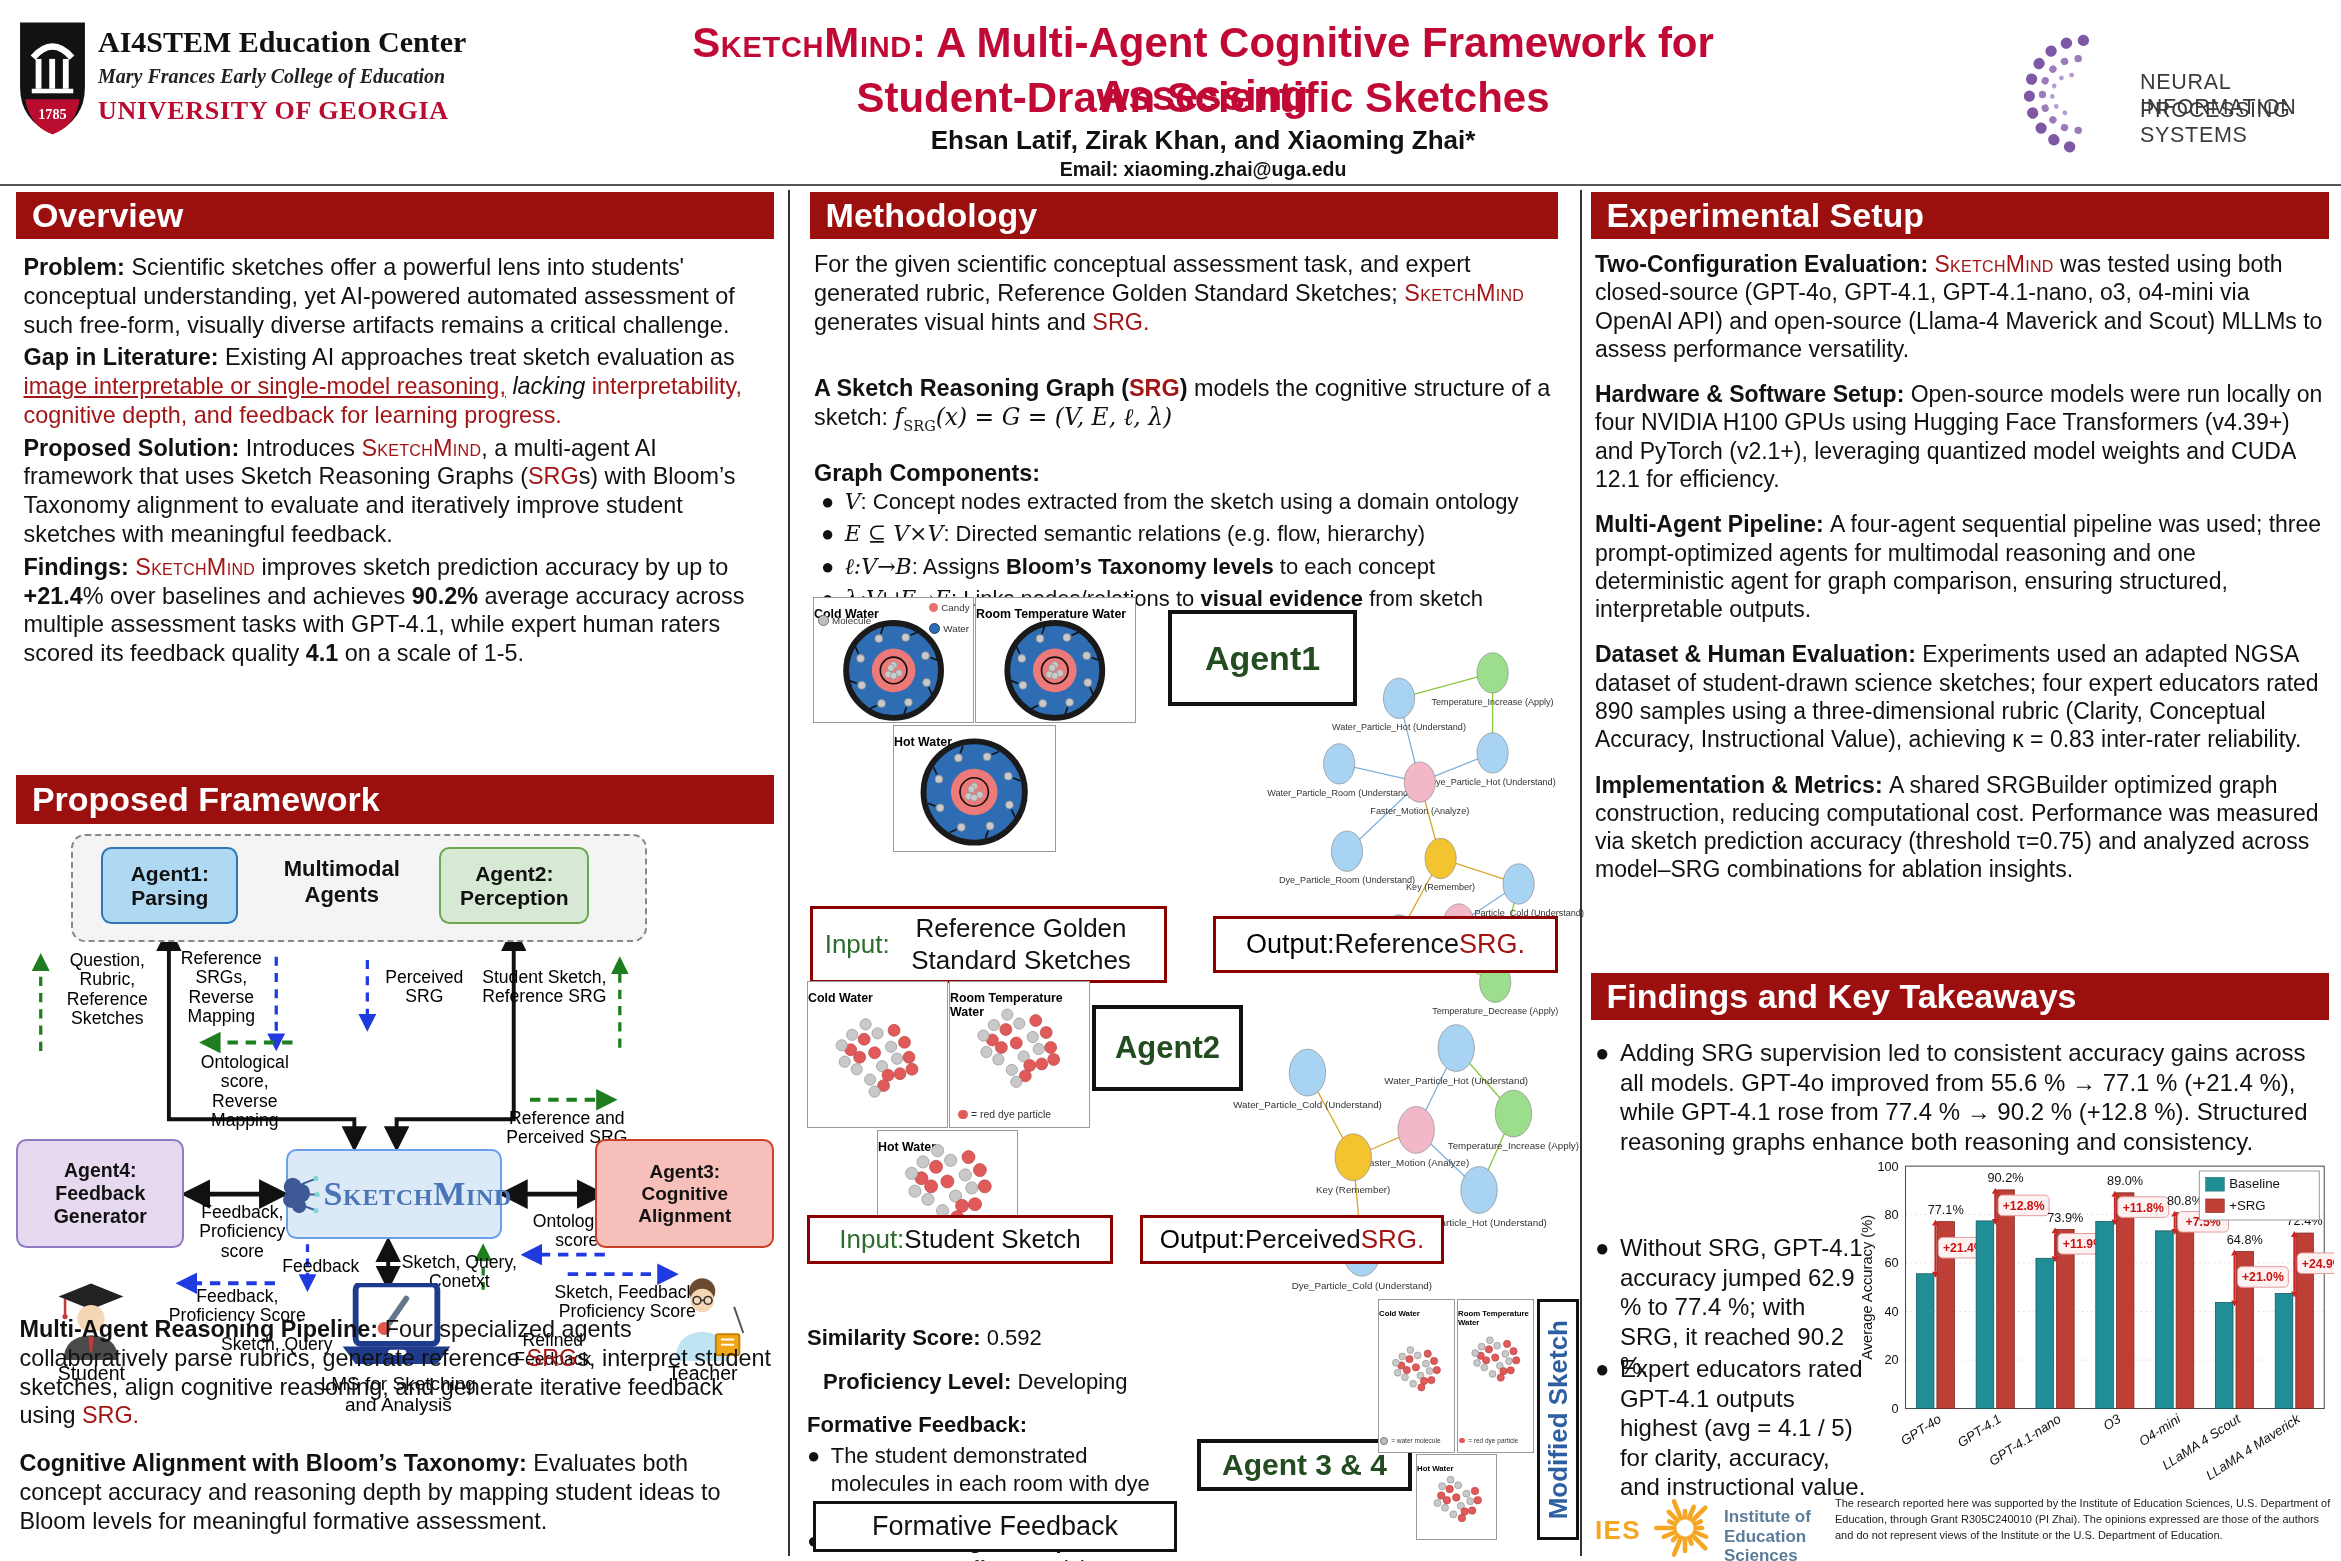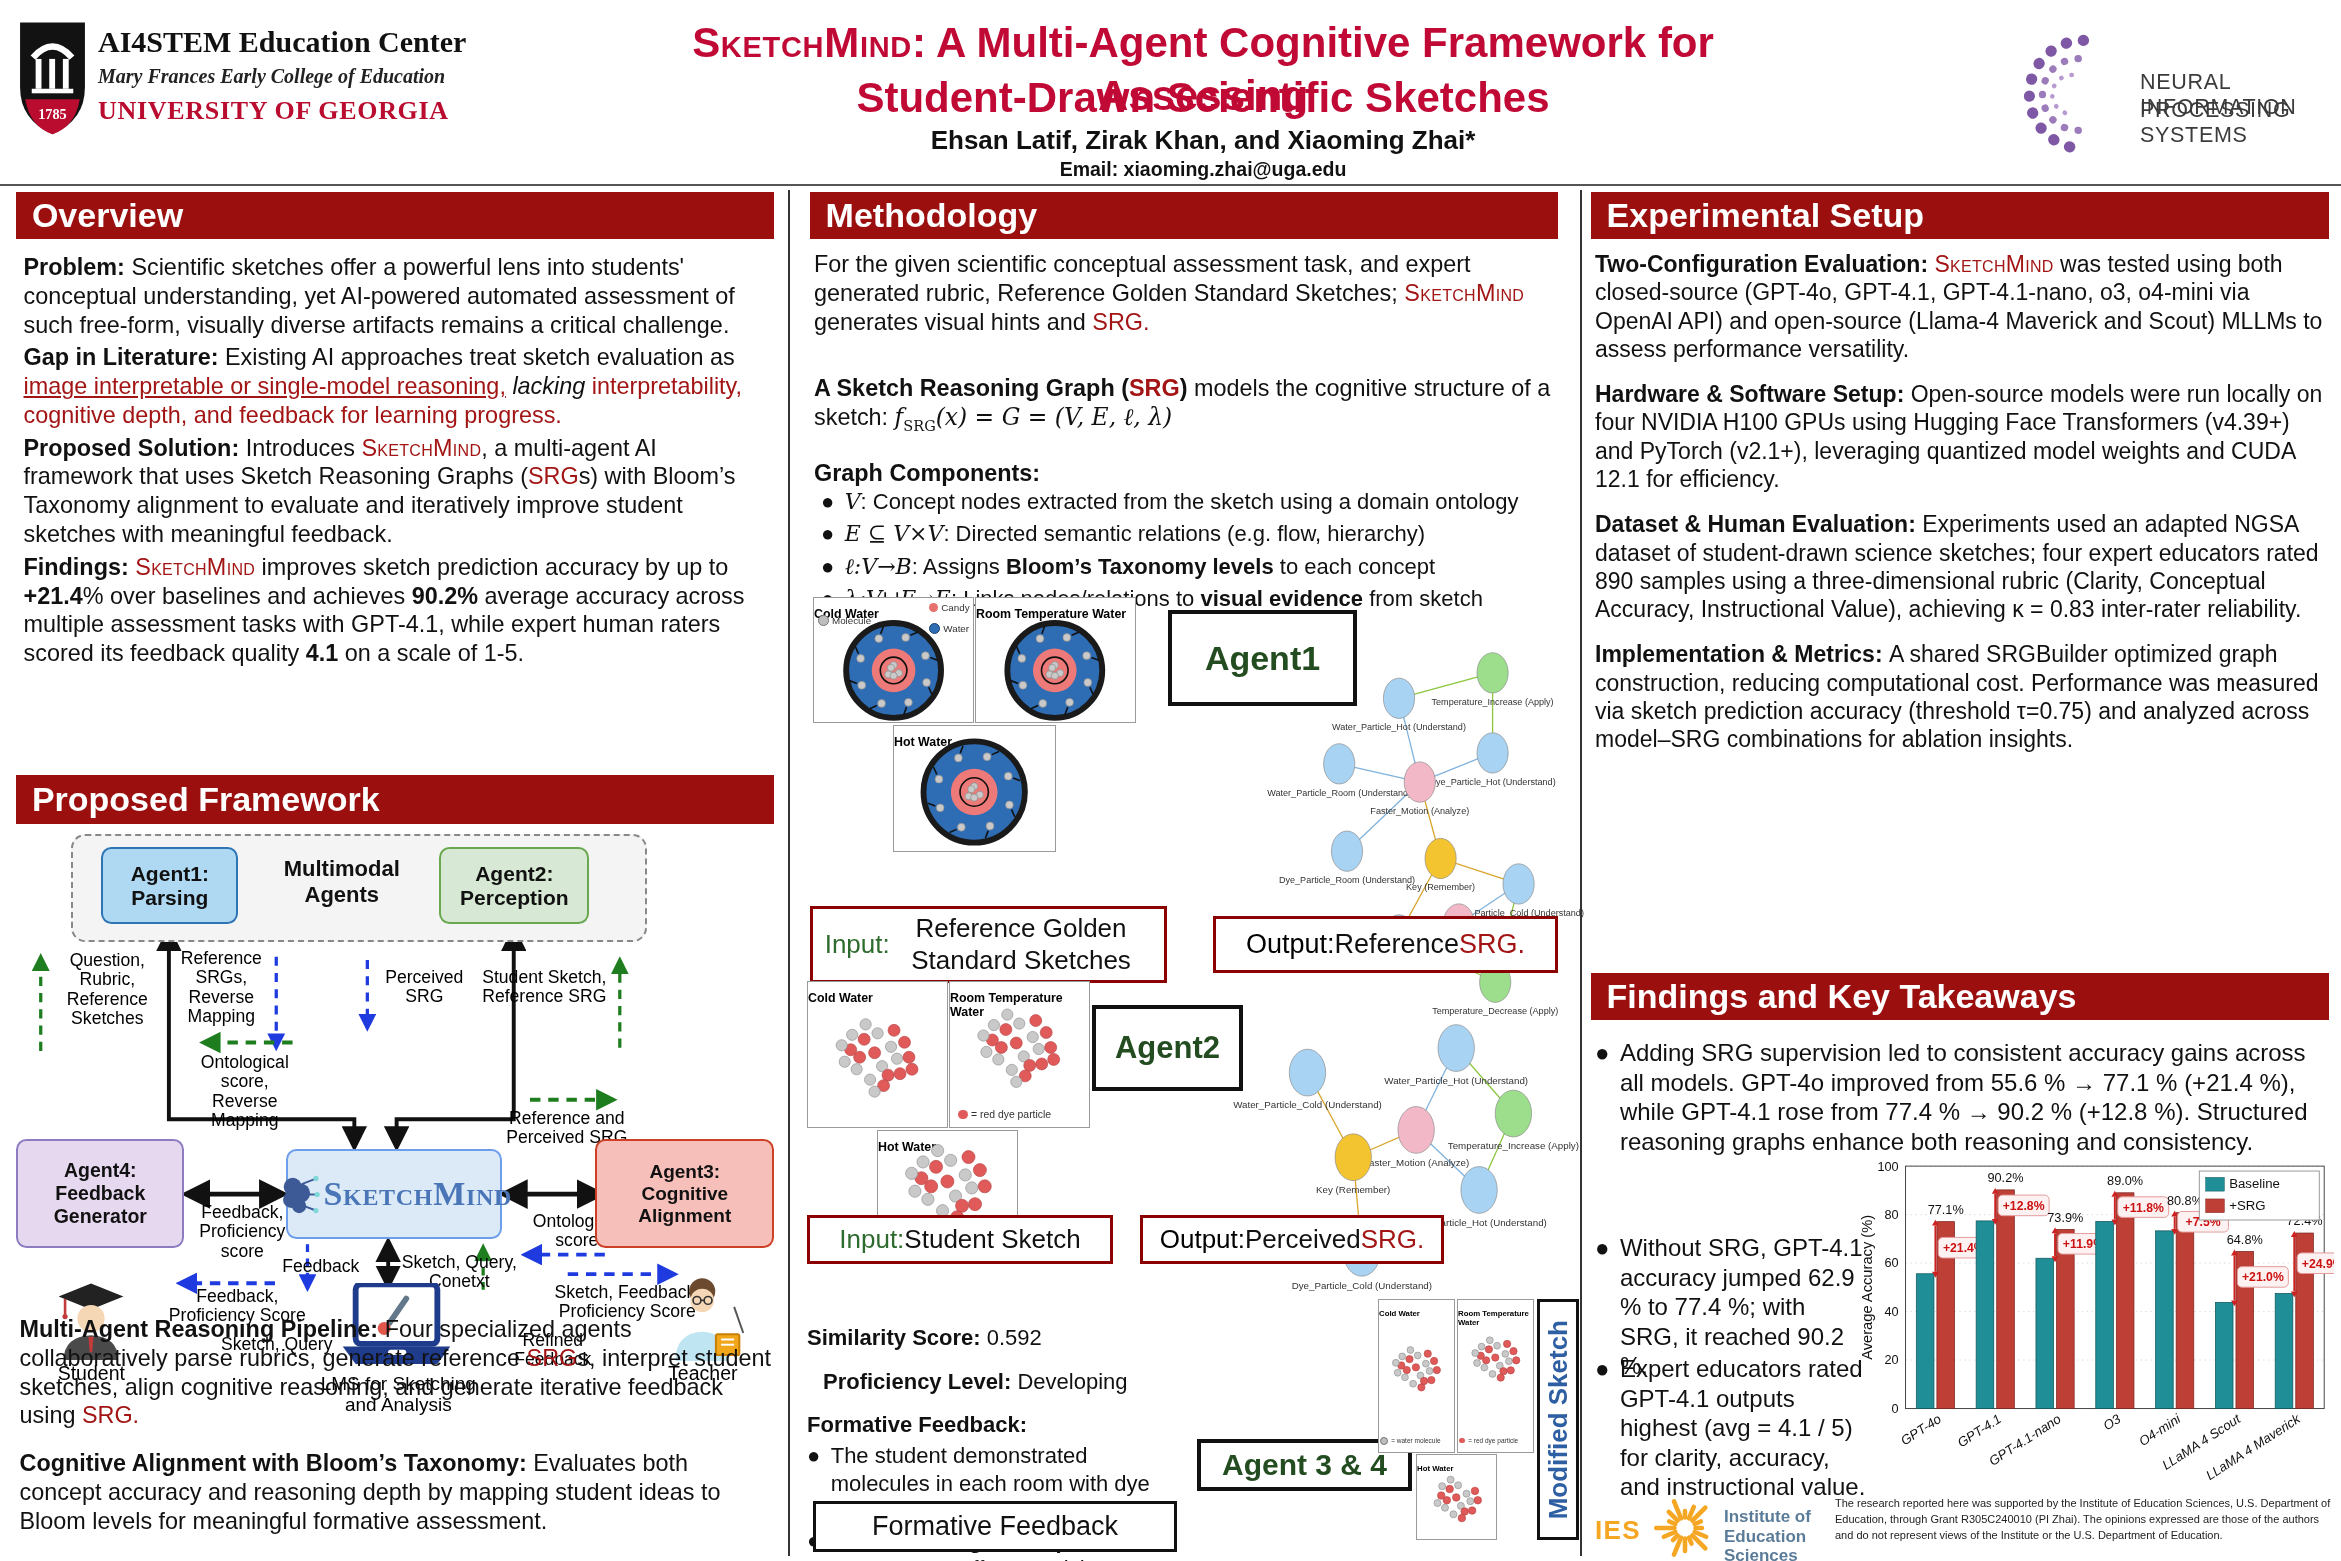--- a/index.html
+++ b/index.html
@@ -607,20 +607,21 @@
     <div class="abs" style="left:159px;top:0;width:42px;height:241px;border:3.3px solid #111;background:#fff;display:flex;align-items:center;justify-content:center;box-sizing:border-box;">
       <span style="writing-mode:vertical-rl;transform:rotate(180deg);color:#2E5FA3;font-weight:bold;font-size:26px;white-space:nowrap;">Modified Sketch</span>
     </div>
   </div>
 
   <div class="bar" style="left:1591px;top:192px;width:738px;height:47px;">Experimental Setup</div>
 
   <div class="abs body gap" style="left:1595px;top:250px;width:733px;font-size:23px;">
     <p><span class="sg-b">Two-Configuration Evaluation: </span><span class="sg-sc">SketchMind</span><span> was tested using both closed-source (GPT-4o, GPT-4.1, GPT-4.1-nano, o3, o4-mini via OpenAI API) and open-source (Llama-4 Maverick and Scout) MLLMs to assess performance versatility.</span></p>
     <p><span class="sg-b">Hardware &amp; Software Setup: </span><span>Open-source models were run locally on four NVIDIA H100 GPUs using Hugging Face Transformers (v4.39+) and PyTorch (v2.1+), leveraging quantized model weights and CUDA 12.1 for efficiency.</span></p>
+    <p><span class="sg-b">Multi-Agent Pipeline: </span><span>A four-agent sequential pipeline was used; three prompt-optimized agents for multimodal reasoning and one deterministic agent for graph comparison, ensuring structured, interpretable outputs.</span></p>
     <p><span class="sg-b">Dataset &amp; Human Evaluation: </span><span>Experiments used an adapted NGSA dataset of student-drawn science sketches; four expert educators rated 890 samples using a three-dimensional rubric (Clarity, Conceptual Accuracy, Instructional Value), achieving κ = 0.83 inter-rater reliability.</span></p>
     <p><span class="sg-b">Implementation &amp; Metrics: </span><span>A shared SRGBuilder optimized graph construction, reducing computational cost. Performance was measured via sketch prediction accuracy (threshold τ=0.75) and analyzed across model–SRG combinations for ablation insights.</span></p>
   </div>
 
   <div class="bar" style="left:1591px;top:973px;width:738px;height:47px;">Findings and Key Takeaways</div>
 
   <div class="abs body" style="left:1595px;top:1038px;width:733px;font-size:24px;">
     <div class="bul">
         <span class="mark">●</span>
         <span><span>Adding SRG supervision led to consistent accuracy gains across all models. GPT-4o improved from 55.6 % → 77.1 % (+21.4 %), while GPT-4.1 rose from 77.4 % → 90.2 % (+12.8 %). Structured reasoning graphs enhance both reasoning and consistency.</span></span>

